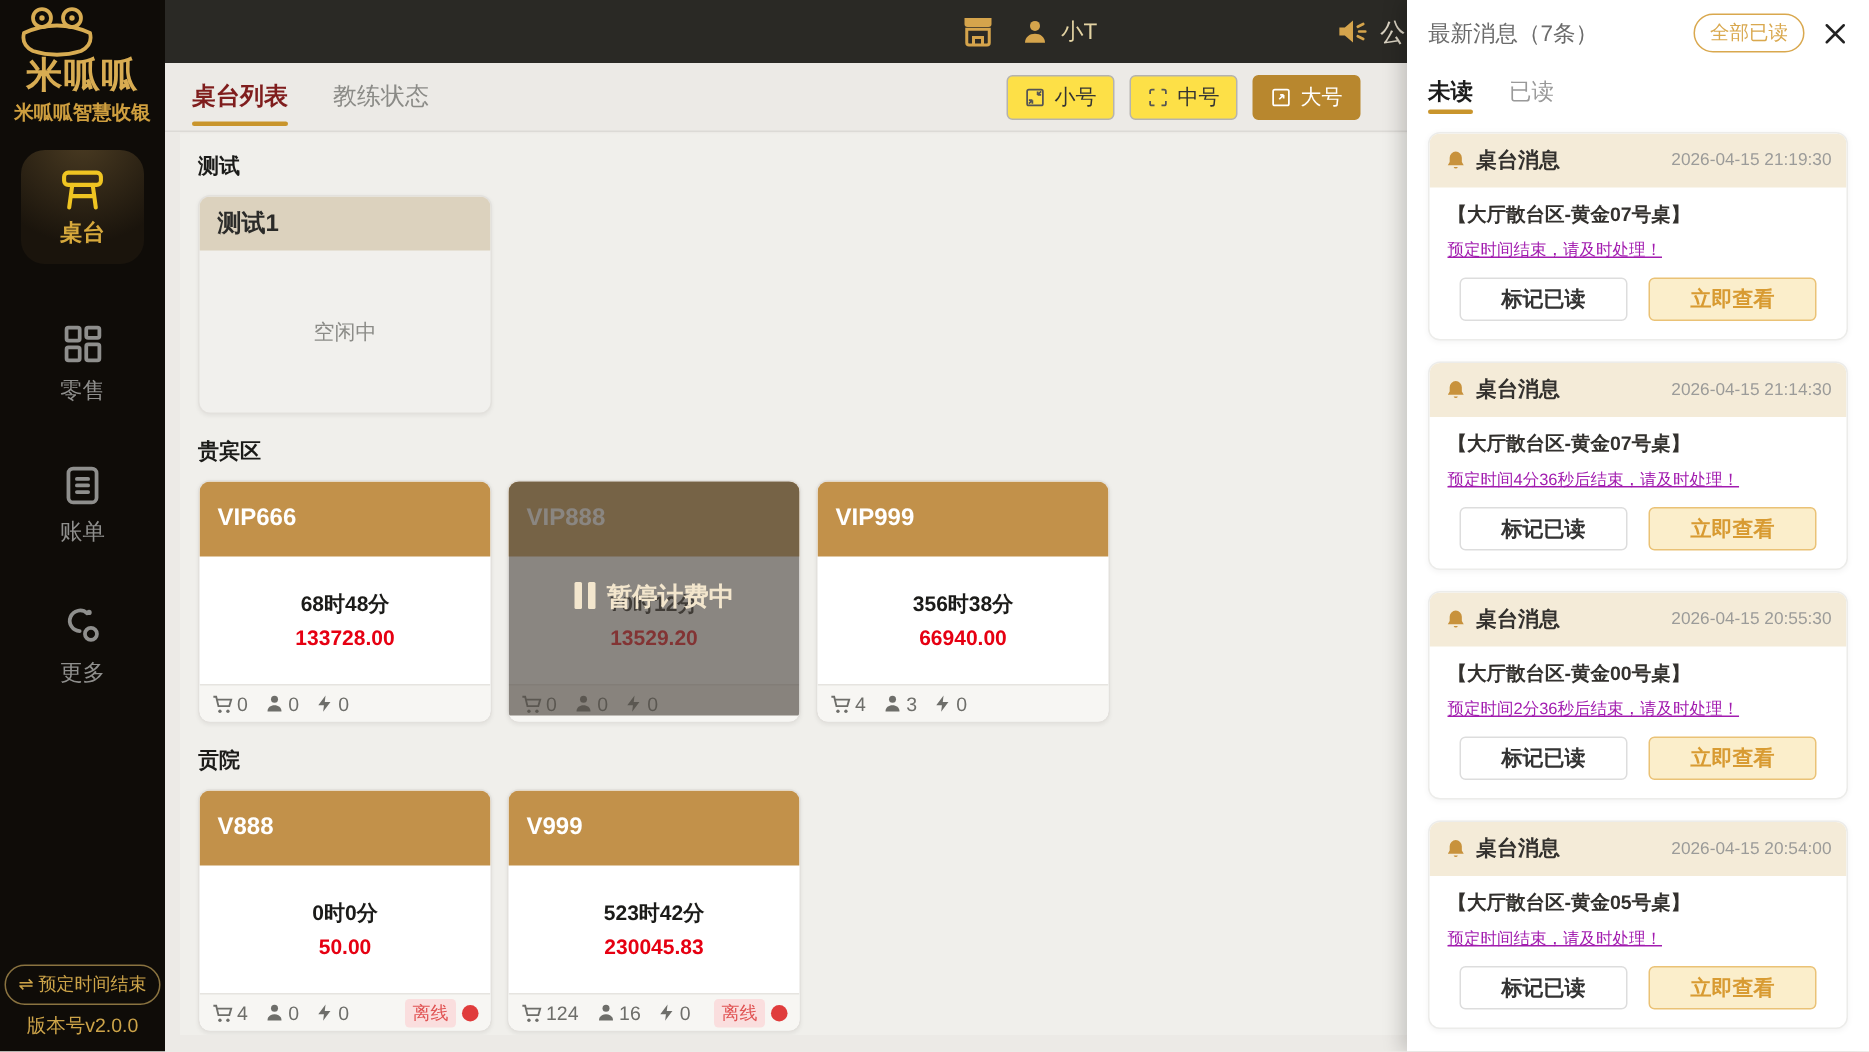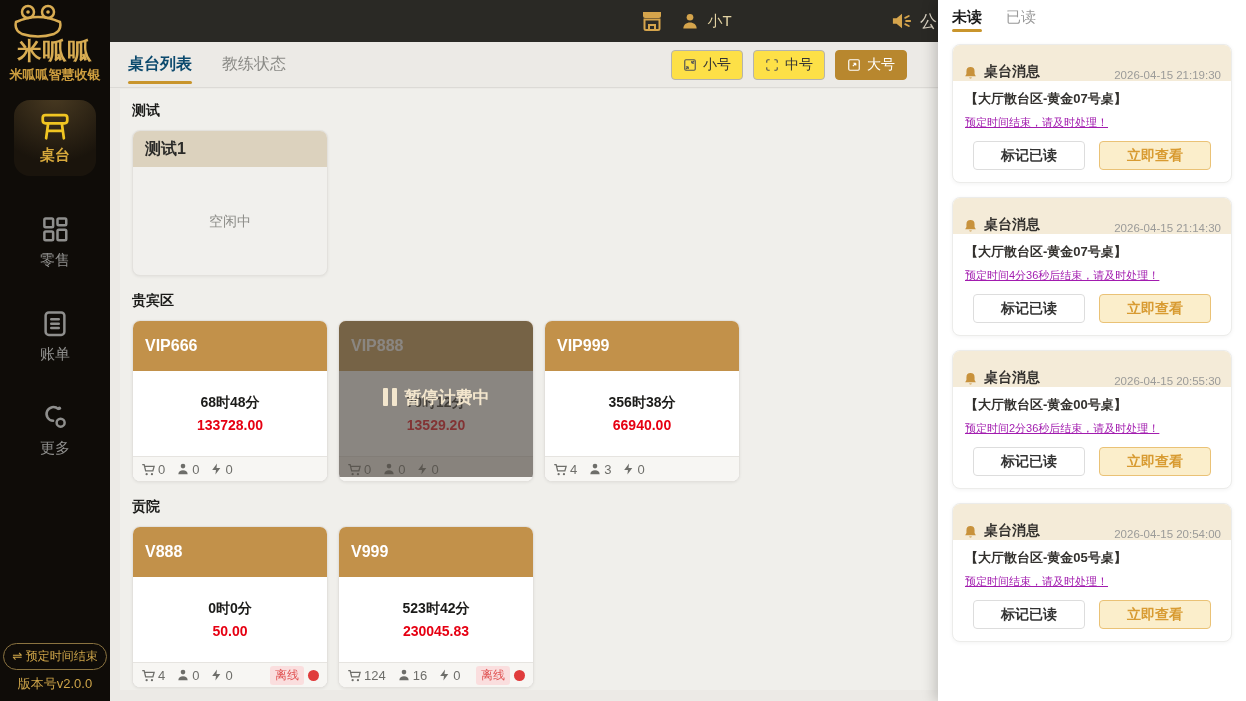--- a/index.html
+++ b/index.html
@@ -28,21 +28,21 @@
     display:flex;align-items:center;padding-left:16px;gap:16px;justify-content:center;}
   .user{display:flex;align-items:center;gap:7px;color:#e3d3a3;font-size:15px;}
   .announce{position:absolute;right:309px;top:0;height:42px;display:flex;align-items:center;gap:7px;
     color:#d9d2c2;font-size:17px;}
 
   
   .main{position:absolute;left:110px;top:42px;right:0;bottom:0;background:#eceae6;}
   .tabbar{height:46px;border-bottom:1px solid #dcdad6;display:flex;align-items:center;padding:0 18px;}
   .tab{font-size:16px;margin-right:30px;color:#8b8b87;cursor:pointer;position:relative;height:46px;
     display:flex;align-items:center;}
-  .tab.active{color:#0c4a6e;font-weight:700;}
+  .tab.active{color:#7f1d1d;font-weight:700;}
   .tab.active::after{content:"";position:absolute;left:0;right:0;bottom:4px;height:3px;
     background:#c9952c;border-radius:2px;}
   .size-buttons{margin-left:auto;margin-right:321px;display:flex;gap:10px;}
   .size-btn{height:30px;padding:0 11px;border-radius:4px;border:1px solid #b5b3af;background:#fde047;
     font-size:14px;color:#333;display:flex;align-items:center;gap:6px;cursor:pointer;
     font-family:"Liberation Sans",sans-serif;}
   .size-btn.active{background:#b8872e;border-color:#b8872e;color:#fff;}
   .content{position:absolute;left:10px;right:0;top:47px;bottom:11px;background:#f0efeb;
     padding:0 12px;overflow:hidden;}
   .section-title{font-size:14px;font-weight:700;color:#1b1b19;margin:16px 0 10px;}
@@ -81,21 +81,21 @@
     font-family:"Liberation Sans",sans-serif;}
   .panel-close{margin-left:12px;cursor:pointer;display:flex;align-items:center;}
   .panel-tabs{padding:0 14px;height:34px;display:flex;gap:24px;align-items:center;}
   .ptab{font-size:15px;color:#999;cursor:pointer;position:relative;height:34px;display:flex;align-items:center;}
   .ptab.active{color:#1b1b1b;font-weight:700;}
   .ptab.active::after{content:"";position:absolute;left:0;right:0;bottom:2px;height:3px;
     background:#c9952c;border-radius:2px;}
   .notif-list{padding:10px 14px 0;display:flex;flex-direction:column;gap:14px;}
   .notif{border:1px solid #ececea;border-radius:8px;overflow:hidden;box-shadow:0 1px 4px rgba(0,0,0,.05);
     background:#fff;flex:none;}
-  .notif-head{height:36px;background:#f4ebd8;display:flex;align-items:flex-end;padding:0 10px;gap:6px;}
+  .notif-head{height:36px;background:#f4ebd8;display:flex;align-items:center;padding:0 10px;gap:6px;}
   .notif-type{font-size:14px;font-weight:700;color:#33312e;}
   .notif-time{margin-left:auto;color:#9b9b99;font-size:11.5px;}
   .notif-body{padding:9px 12px 12px;}
   .notif-table{font-size:13px;font-weight:700;color:#33312e;}
   .notif-msg{font-size:11px;color:#a21caf;margin-top:7px;text-decoration:underline;}
   .notif-actions{display:flex;gap:14px;margin-top:11px;padding:0 8px;}
   .btn-read{flex:1;height:29px;border:1px solid #ddd;border-radius:4px;background:#fff;
     font-size:14px;font-weight:600;color:#333;cursor:pointer;font-family:"Liberation Sans",sans-serif;}
   .btn-view{flex:1;height:29px;border:1px solid #eac276;border-radius:4px;background:#fbeecb;
     font-size:14px;font-weight:600;color:#d89b32;cursor:pointer;font-family:"Liberation Sans",sans-serif;}
@@ -395,20 +395,29 @@
           </span>
         </div>
       </div>
     </div>
 
     <div class="section-title">测试112</div>
   </div>
 </div>
 
 <div class="panel">
+  <div class="panel-header">
+    <span class="panel-title">最新消息（7条）</span>
+    <button class="mark-all-btn">全部已读</button>
+    <span class="panel-close">
+      <svg width="17" height="17" viewBox="0 0 24 24">
+          <path d="M4 4 L20 20 M20 4 L4 20" stroke="#222" stroke-width="2.4" stroke-linecap="round"></path>
+        </svg>
+    </span>
+  </div>
   <div class="panel-tabs">
     <span class="ptab active">未读</span>
     <span class="ptab">已读</span>
   </div>
 
   <div class="notif-list">
 
     <div class="notif">
       <div class="notif-head">
         <svg width="15" height="16" viewBox="0 0 24 24">

